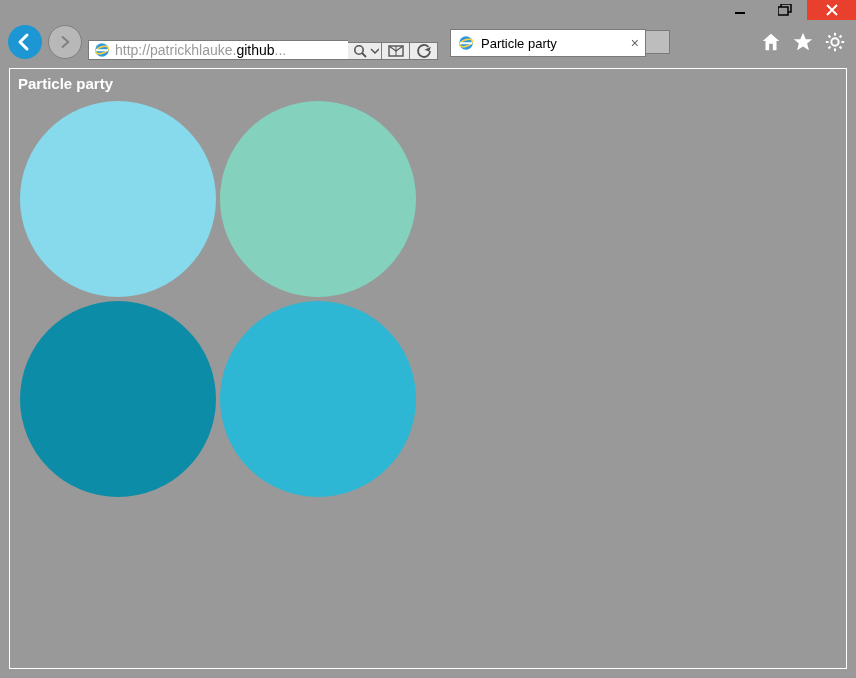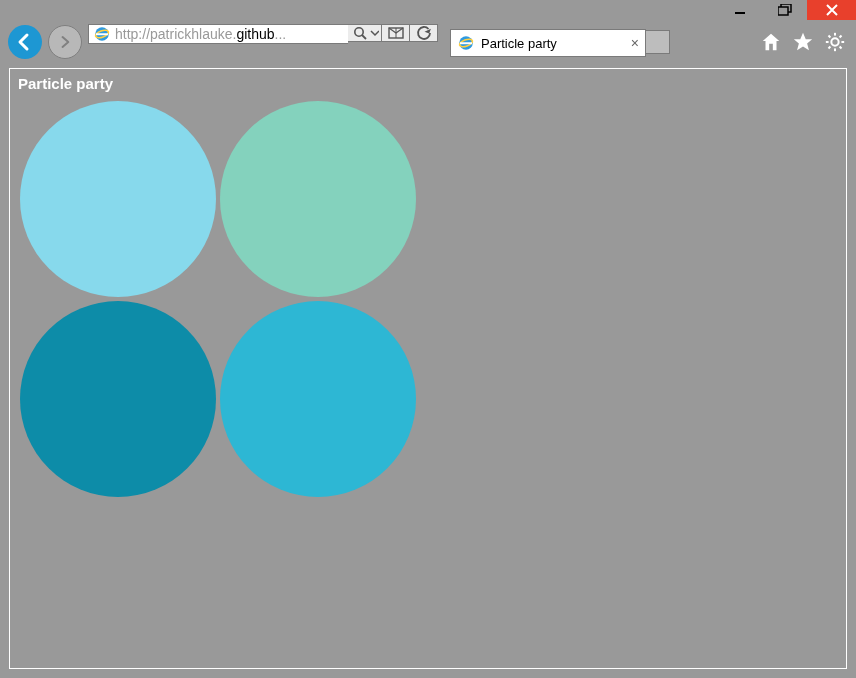--- a/index.html
+++ b/index.html
@@ -58,21 +58,21 @@
   .nav-back svg { display:block }
   .nav-fwd {
     background: #b8b8b8;
     border: 1px solid #7f7f7f;
     box-sizing: border-box;
   }
   .nav-fwd svg { display:block }
 
   .addr-group {
     display: flex;
-    align-items: flex-start;
+    align-items: flex-end;
     height: 36px;
   }
   .addr-box {
     width: 260px;
     background: #fff;
     border: 1px solid #7a7a7a;
     border-right: none;
     display: flex;
     align-items: center;
     padding: 0 4px 0 4px;

